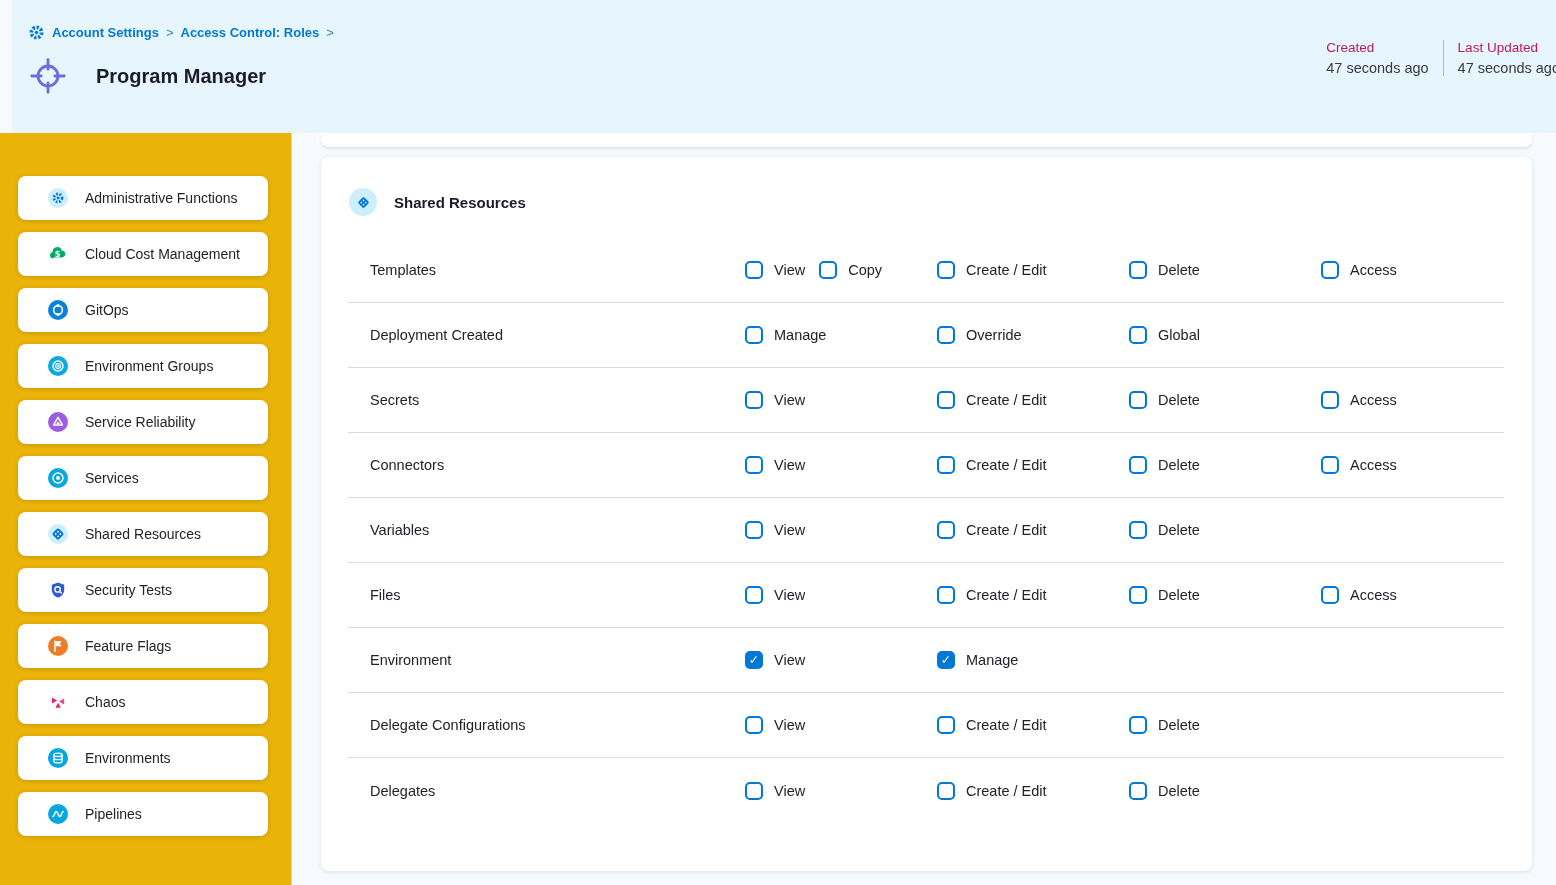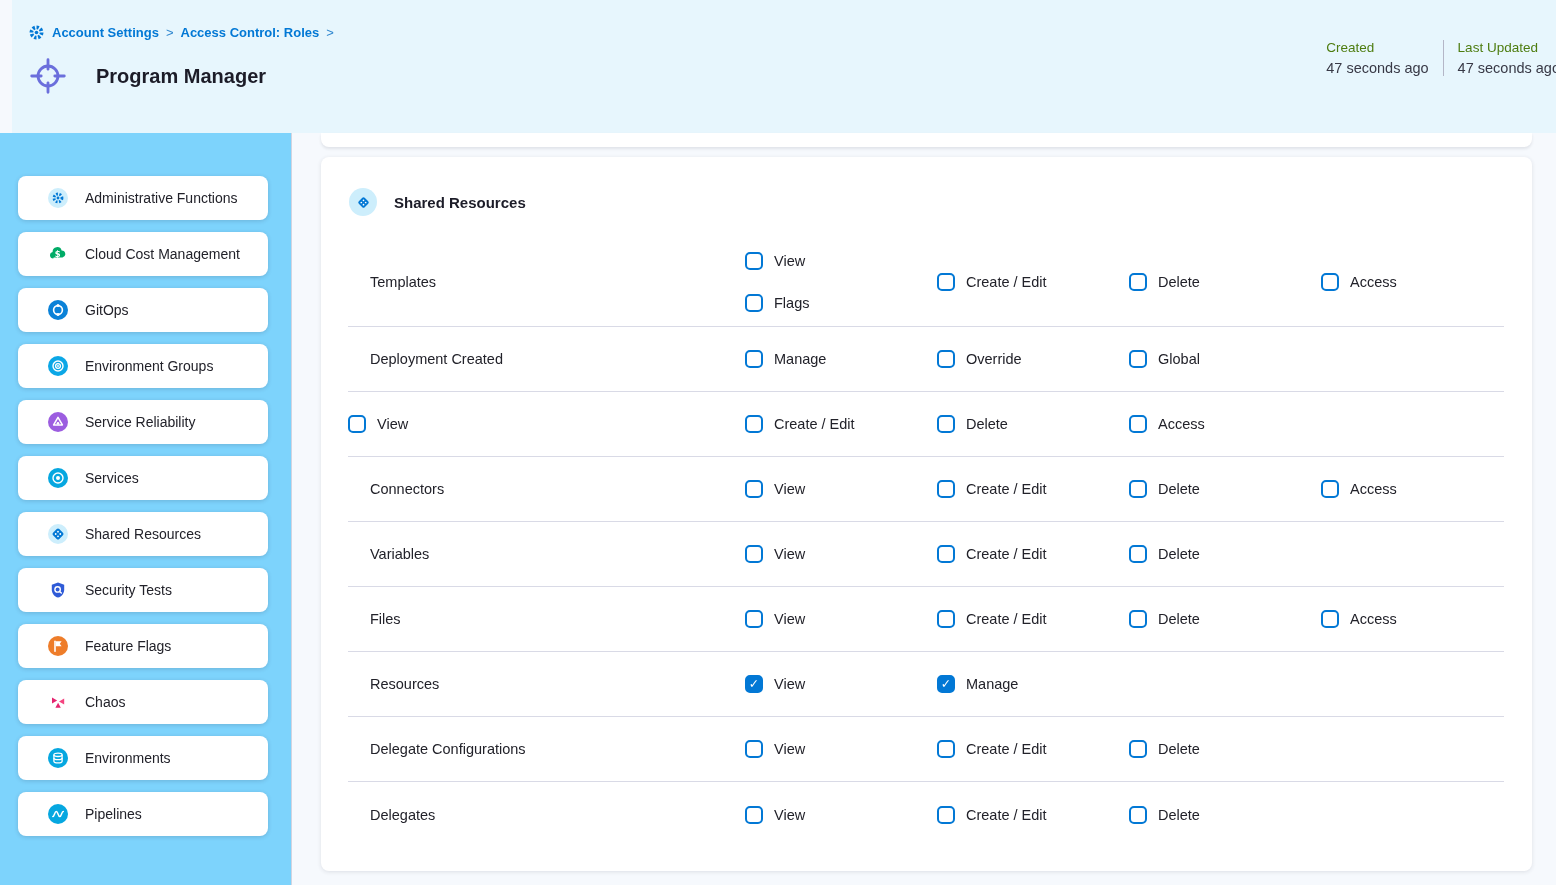--- a/index.html
+++ b/index.html
@@ -27,27 +27,27 @@
     position: absolute; top: 55px; left: 15px;
     display: flex; align-items: center;
   }
   .crosshair { width: 42px; height: 42px; }
   .page-title { margin-left: 27px; font-size: 20px; font-weight: 600; color: #1c1c28; }
   .meta {
     position: absolute; top: 40px; right: 8px;
     display: flex; align-items: stretch;
   }
   .meta-block { display: flex; flex-direction: column; gap: 5px; }
-  .meta-label { font-size: 13.5px; color: #4d7c0f; }
+  .meta-label { font-size: 13.5px; color: #be185d; }
   .meta-value { font-size: 14.5px; color: #383946; }
   .meta-divider { width: 1px; background: #b4b6c7; margin: 0 14px; }
   
   .sidebar {
     position: absolute; top: 133px; left: 0; width: 292px; height: 752px;
-    background: #7dd3fc; border-right: 1px solid #d2d4e0;
+    background: #eab308; border-right: 1px solid #d2d4e0;
   }
   .side-list { padding: 43px 0 0 18px; }
   .side-item {
     width: 250px; height: 44px; margin-bottom: 12px;
     background: #fff; border-radius: 8px;
     box-shadow: 0 1px 4px rgba(40,41,61,0.18);
     display: flex; align-items: center; padding-left: 30px;
     cursor: pointer;
   }
   .side-icon {
@@ -80,21 +80,21 @@
   .section-icon svg { width: 19px; height: 19px; }
   .section-title { margin-left: 17px; font-size: 15px; font-weight: 700; color: #1c1c28; }
   .perm-table { margin: 22px 28px 0 27px; }
   .perm-row {
     display: grid; grid-template-columns: 397px 192px 192px 192px 1fr;
     align-items: center; min-height: 65px;
     border-bottom: 1px solid #d9dae6;
   }
   .perm-row:last-child { border-bottom: none; }
   .resource-name { padding-left: 22px; font-size: 14.5px; color: #22222a; }
-  .cell { display: flex; flex-direction: column; gap: 24px; padding: 14px 0; }
+  .cell { display: flex; gap: 14px; padding: 14px 0; }
   .cb-item { display: flex; align-items: center; gap: 11px; cursor: pointer; }
   .cb {
     width: 18px; height: 18px; flex: 0 0 18px;
     border: 2px solid #0278d5; border-radius: 5px; background: #fff;
     display: flex; align-items: center; justify-content: center;
   }
   .cb.checked { background: #0278d5; }
   .cb .tick { color: #fff; font-size: 12.5px; font-weight: 700; line-height: 1; }
   .cb-label { font-size: 14.5px; color: #22222a; }
 </style>
@@ -274,21 +274,21 @@
     <div class="perm-table" id="perm-table">
         <div class="perm-row">
           <div class="resource-name">Templates</div>
           <div class="cell">
             <div class="cb-item">
               <span class="cb"></span>
               <span class="cb-label">View</span>
             </div>
             <div class="cb-item">
               <span class="cb"></span>
-              <span class="cb-label">Flags</span>
+              <span class="cb-label">Copy</span>
             </div>
           </div>
           <div class="cell">
             <div class="cb-item">
               <span class="cb"></span>
               <span class="cb-label">Create / Edit</span>
             </div>
           </div>
           <div class="cell">
             <div class="cb-item">
@@ -319,20 +319,21 @@
           </div>
           <div class="cell">
             <div class="cb-item">
               <span class="cb"></span>
               <span class="cb-label">Global</span>
             </div>
           </div>
           <div class="cell"></div>
         </div>
         <div class="perm-row">
+          <div class="resource-name">Secrets</div>
           <div class="cell">
             <div class="cb-item">
               <span class="cb"></span>
               <span class="cb-label">View</span>
             </div>
           </div>
           <div class="cell">
             <div class="cb-item">
               <span class="cb"></span>
               <span class="cb-label">Create / Edit</span>
@@ -421,21 +422,21 @@
             </div>
           </div>
           <div class="cell">
             <div class="cb-item">
               <span class="cb"></span>
               <span class="cb-label">Access</span>
             </div>
           </div>
         </div>
         <div class="perm-row">
-          <div class="resource-name">Resources</div>
+          <div class="resource-name">Environment</div>
           <div class="cell">
             <div class="cb-item">
               <span class="cb checked">
                 <span class="tick">✓</span>
               </span>
               <span class="cb-label">View</span>
             </div>
           </div>
           <div class="cell">
             <div class="cb-item">

